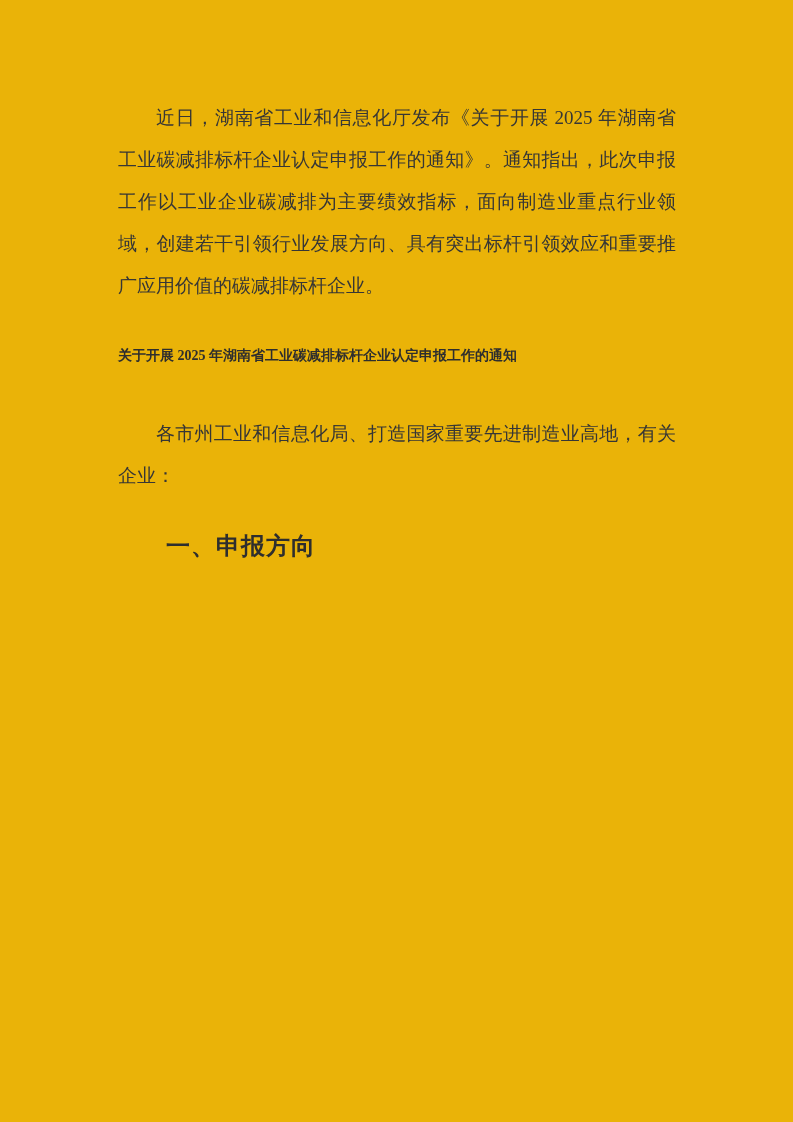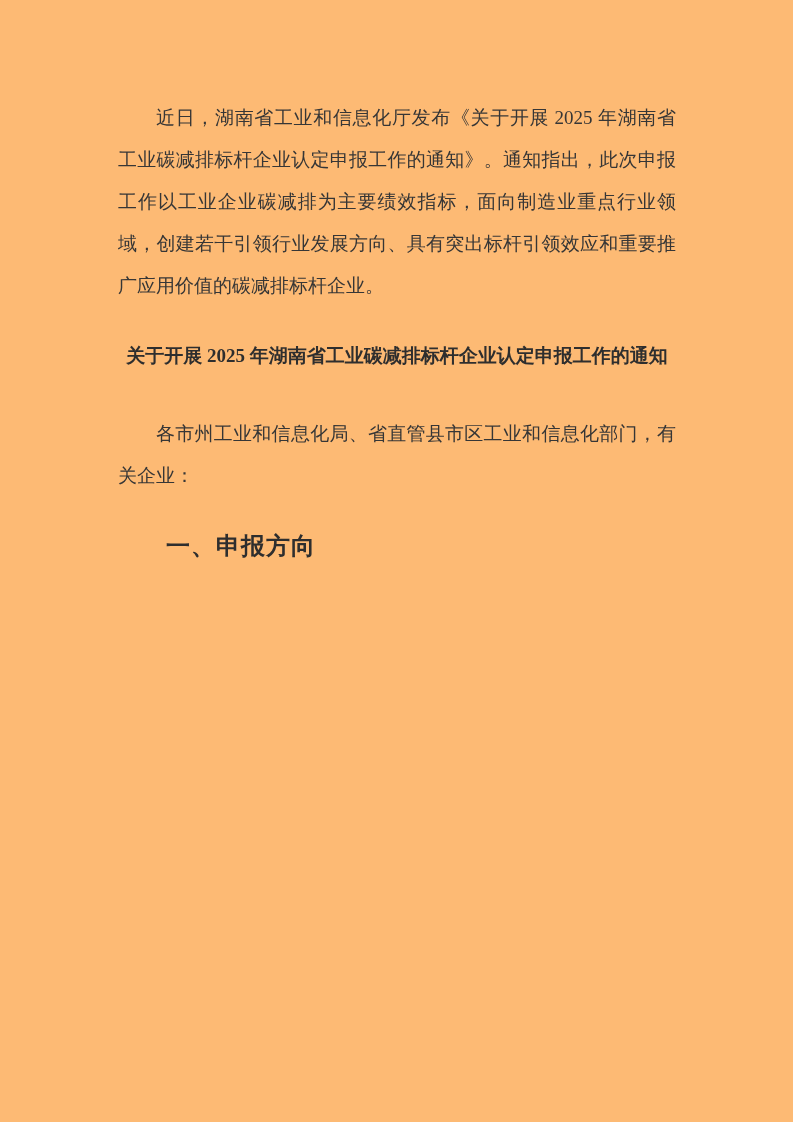--- a/index.html
+++ b/index.html
@@ -5,44 +5,44 @@
     html, body {
       margin: 0;
       padding: 0;
       background: #ffffff;
     }
     .page {
       position: relative;
       width: 793px;
       height: 1122px;
       margin: 0 auto;
-      background: #fdba74;
+      background: #eab308;
       box-sizing: border-box;
       padding: 97px 117px 0 118px;
       font-family: "Liberation Serif", "DejaVu Serif", serif;
       color: #363636;
       font-size: 19px;
       line-height: 42px;
       overflow: hidden;
     }
     .para {
       margin: 0 0 28px 0;
       text-indent: 2em;
       text-align: justify;
       word-break: break-all;
     }
     .para:last-child {
       margin-bottom: 0;
     }
     .notice-title {
       margin: 23px 0 36px 0;
       font-weight: bold;
-      text-align: center;
+      text-align: left;
       text-indent: 0;
-      font-size: 19px;
+      font-size: 14px;
       color: #2e2e2e;
       word-break: break-all;
     }
     .full-text-label {
       margin: 0 0 28px 0;
       text-indent: 2em;
     }
     .section-heading {
       margin: 0;
       font-family: "Liberation Sans", "DejaVu Sans", sans-serif;
@@ -56,18 +56,18 @@
 </head>
 <body>
 
 <div class="page">
 
   <p class="para">近日，湖南省工业和信息化厅发布《关于开展 2025 年湖南省工业碳减排标杆企业认定申报工作的通知》。通知指出，此次申报工作以工业企业碳减排为主要绩效指标，面向制造业重点行业领域，创建若干引领行业发展方向、具有突出标杆引领效应和重要推广应用价值的碳减排标杆企业。</p>
 
   <p class="para notice-title">关于开展 2025 年湖南省工业碳减排标杆企业认定申报工作的通知</p>
 
 
-  <p class="para">各市州工业和信息化局、省直管县市区工业和信息化部门，有关企业：</p>
+  <p class="para">各市州工业和信息化局、打造国家重要先进制造业高地，有关企业：</p>
 
 
   <p class="para section-heading">一、申报方向</p>
 
 </div>
 
 </body></html>

